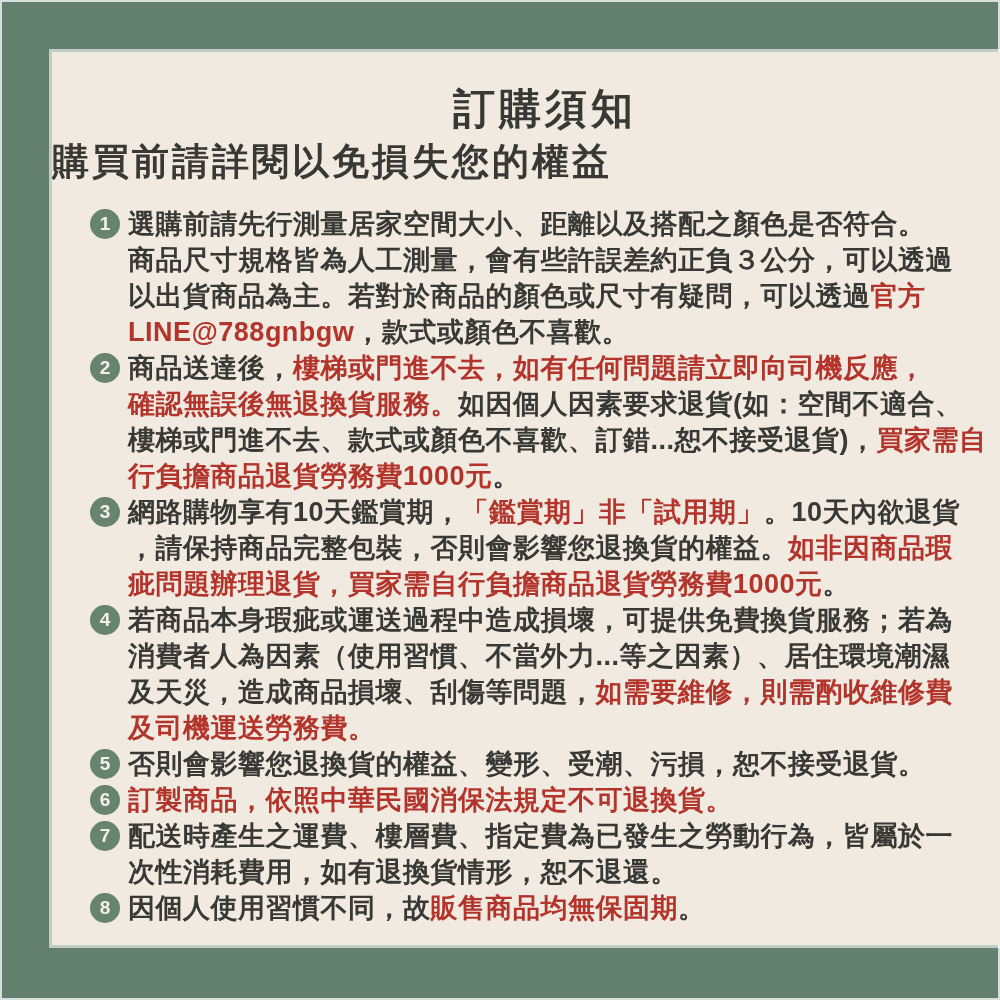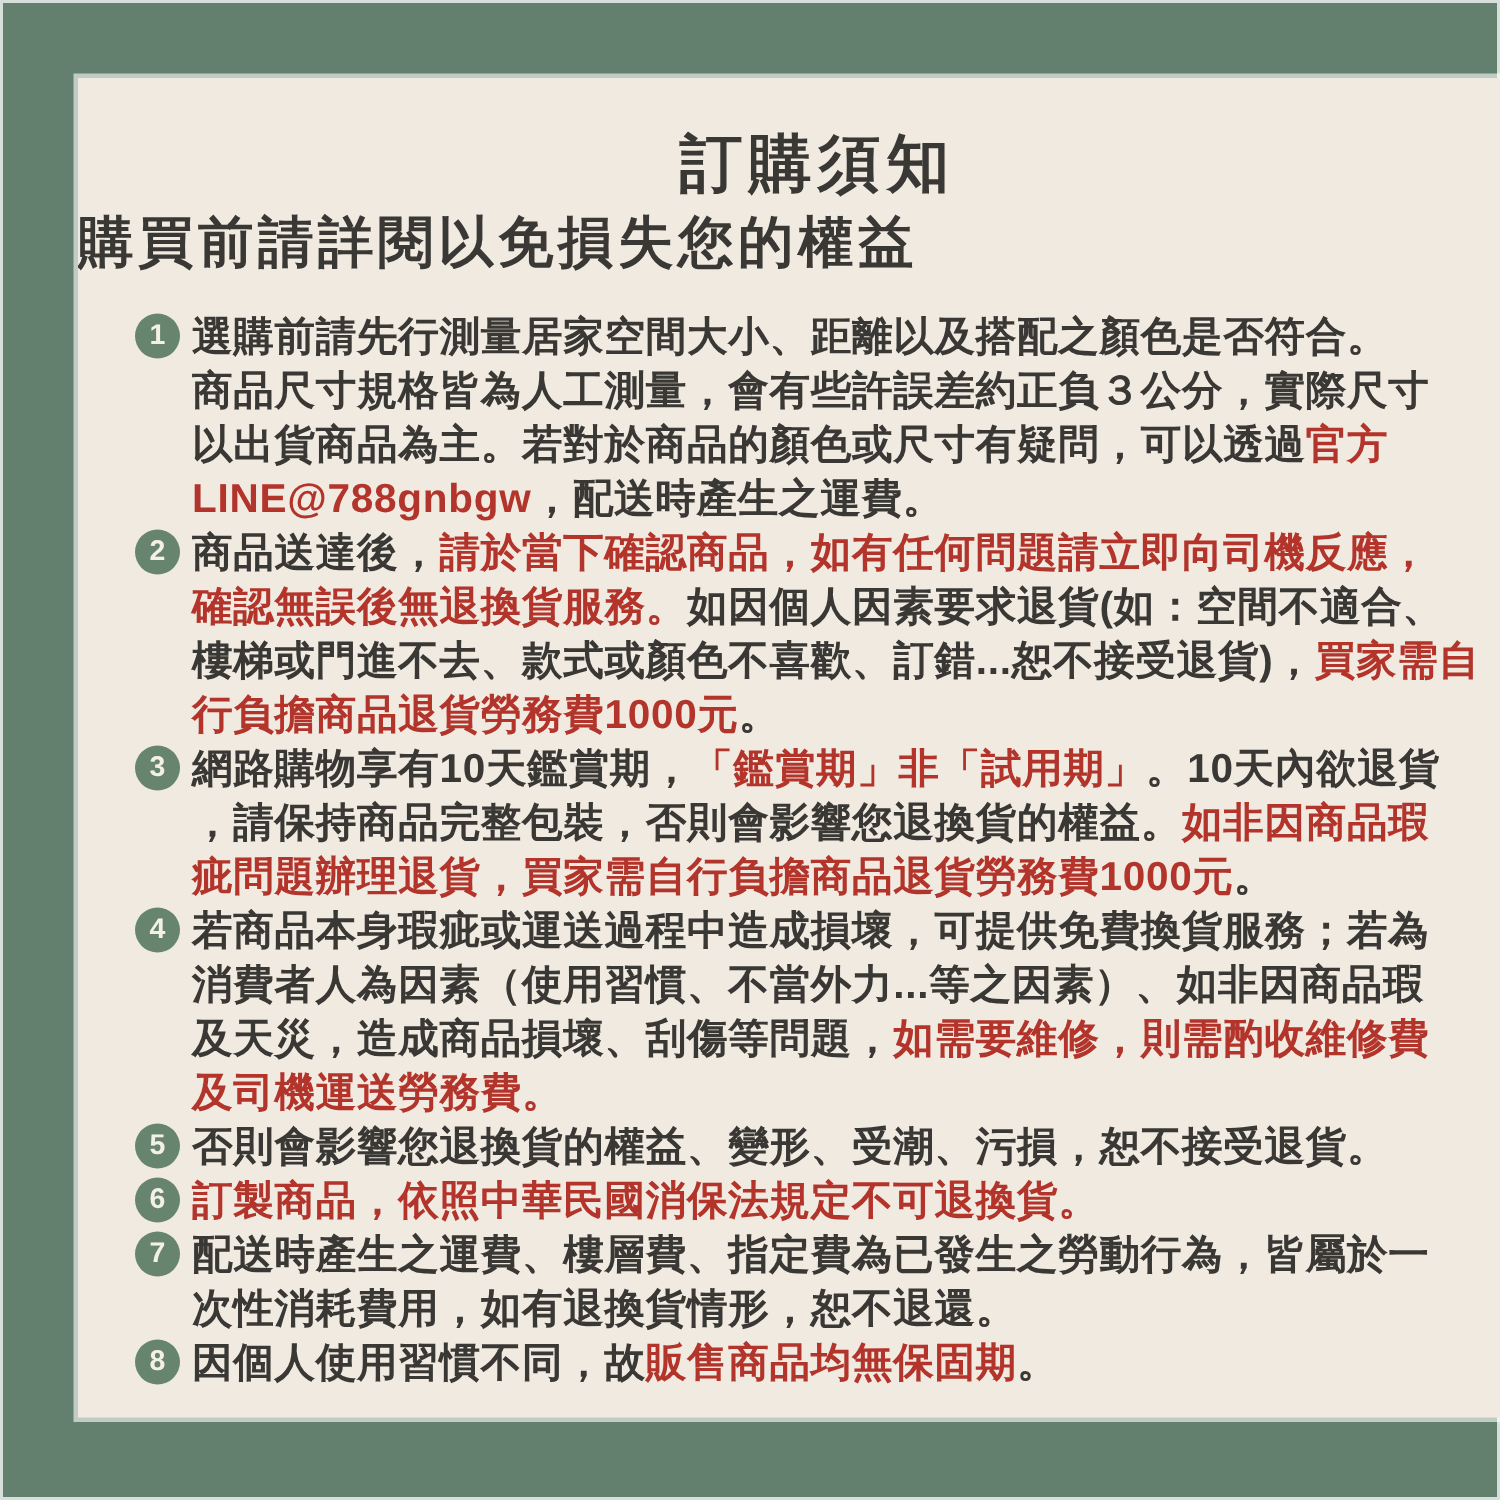--- a/index.html
+++ b/index.html
@@ -74,41 +74,41 @@
 </head>
 <body>
 
 <div class="card">
   <h1 class="title">訂購須知</h1>
   <h2 class="subtitle">購買前請詳閱以免損失您的權益</h2>
   <ol class="list" id="notice-list">
       <li class="item">
         <span class="badge">1</span>
         <div class="line"><span>選購前請先行測量居家空間大小、距離以及搭配之顏色是否符合。</span></div>
-        <div class="line"><span>商品尺寸規格皆為人工測量，會有些許誤差約正負３公分，實際尺寸</span></div>
+        <div class="line"><span>商品尺寸規格皆為人工測量，會有些許誤差約正負３公分，可以透過</span></div>
         <div class="line"><span>以出貨商品為主。若對於商品的顏色或尺寸有疑問，可以透過</span><span class="red">官方</span></div>
-        <div class="line"><span class="red">LINE@788gnbgw</span><span>，配送時產生之運費。</span></div>
+        <div class="line"><span class="red">LINE@788gnbgw</span><span>，款式或顏色不喜歡。</span></div>
       </li>
       <li class="item">
         <span class="badge">2</span>
-        <div class="line"><span>商品送達後，</span><span class="red">請於當下確認商品，如有任何問題請立即向司機反應，</span></div>
+        <div class="line"><span>商品送達後，</span><span class="red">樓梯或門進不去，如有任何問題請立即向司機反應，</span></div>
         <div class="line"><span class="red">確認無誤後無退換貨服務。</span><span>如因個人因素要求退貨(如：空間不適合、</span></div>
         <div class="line"><span>樓梯或門進不去、款式或顏色不喜歡、訂錯...恕不接受退貨)，</span><span class="red">買家需自</span></div>
         <div class="line"><span class="red">行負擔商品退貨勞務費1000元</span><span>。</span></div>
       </li>
       <li class="item">
         <span class="badge">3</span>
         <div class="line"><span>網路購物享有10天鑑賞期，</span><span class="red">「鑑賞期」非「試用期」</span><span>。10天內欲退貨</span></div>
         <div class="line"><span>，請保持商品完整包裝，否則會影響您退換貨的權益。</span><span class="red">如非因商品瑕</span></div>
         <div class="line"><span class="red">疵問題辦理退貨，買家需自行負擔商品退貨勞務費1000元</span><span>。</span></div>
       </li>
       <li class="item">
         <span class="badge">4</span>
         <div class="line"><span>若商品本身瑕疵或運送過程中造成損壞，可提供免費換貨服務；若為</span></div>
-        <div class="line"><span>消費者人為因素（使用習慣、不當外力...等之因素）、如非因商品瑕</span></div>
+        <div class="line"><span>消費者人為因素（使用習慣、不當外力...等之因素）、居住環境潮濕</span></div>
         <div class="line"><span>及天災，造成商品損壞、刮傷等問題，</span><span class="red">如需要維修，則需酌收維修費</span></div>
         <div class="line"><span class="red">及司機運送勞務費。</span></div>
       </li>
       <li class="item">
         <span class="badge">5</span>
         <div class="line"><span>否則會影響您退換貨的權益、變形、受潮、污損，恕不接受退貨。</span></div>
       </li>
       <li class="item">
         <span class="badge">6</span>
         <div class="line"><span class="red">訂製商品，依照中華民國消保法規定不可退換貨。</span></div>

